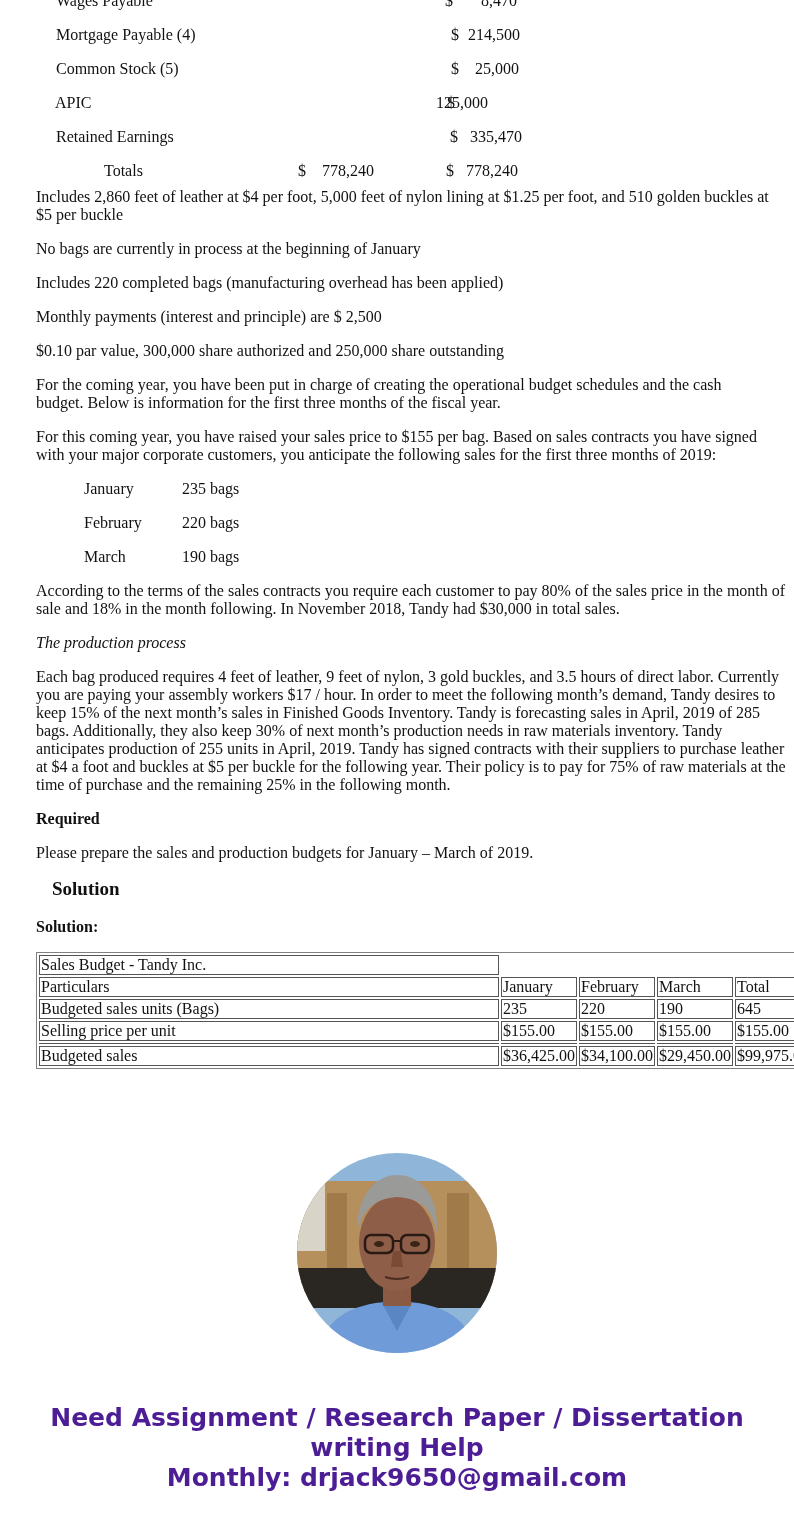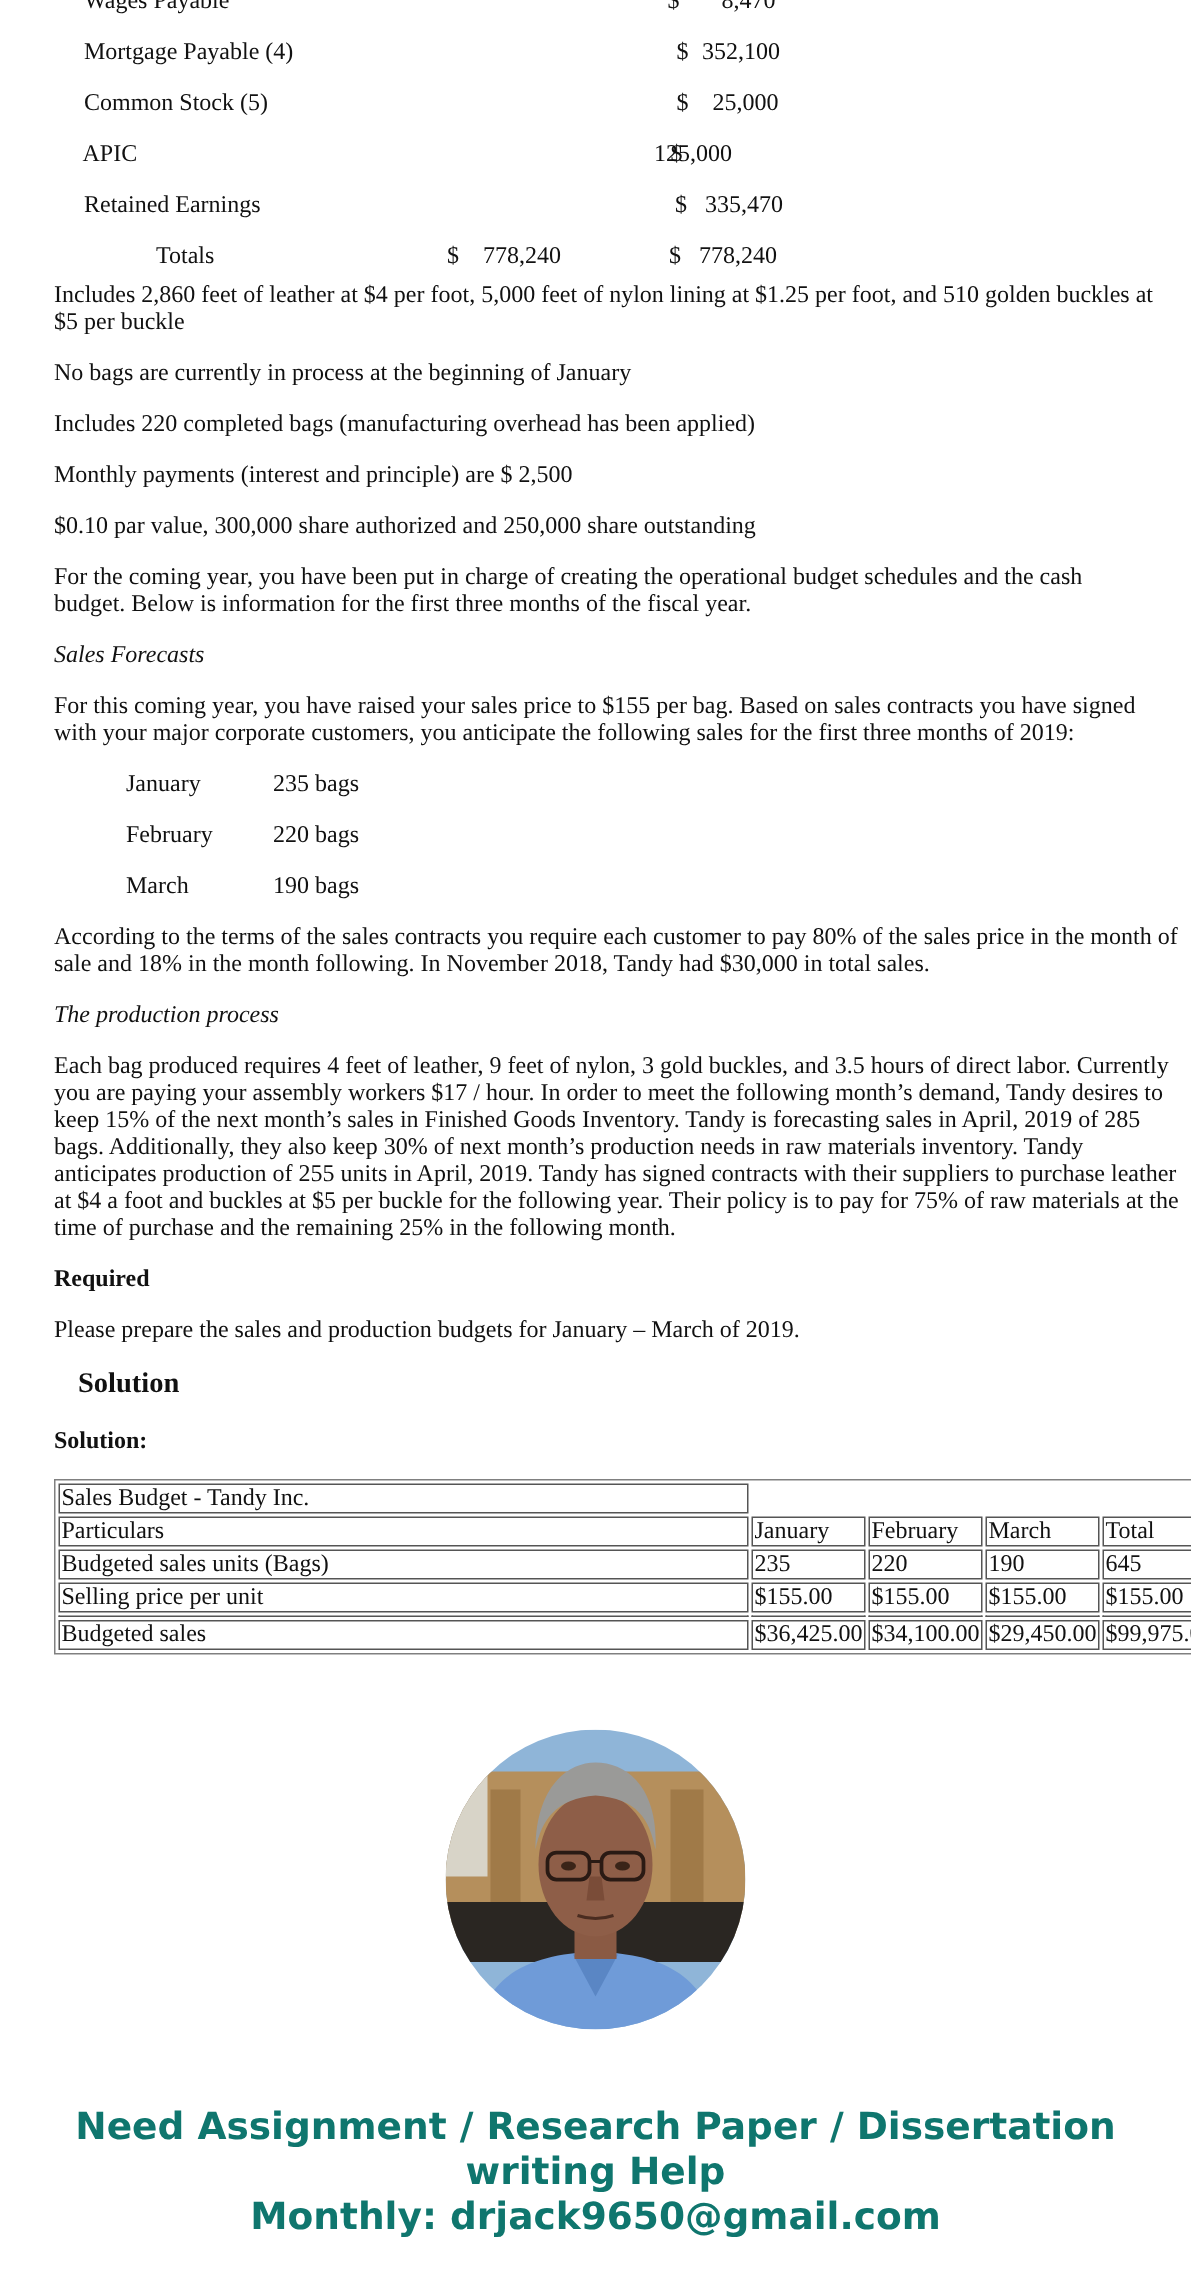--- a/index.html
+++ b/index.html
@@ -97,38 +97,38 @@
     .footer {
       position: absolute;
       left: 0;
       top: 1403px;
       width: 794px;
       text-align: center;
       font-family: "DejaVu Sans", sans-serif;
       font-weight: bold;
       font-size: 25px;
       line-height: 30px;
-      color: #0f766e;
+      color: #4c1d95;
     }
   </style>
 </head>
 <body>
 
 <div class="page">
 
   <div>
     <div class="bs-row">
       <span style="left:56px">Wages Payable</span>
       <span style="left:445px">$</span>
       <span style="left:481px">8,470</span>
     </div>
     <div class="bs-row">
       <span style="left:56px">Mortgage Payable (4)</span>
       <span style="left:451px">$</span>
-      <span style="left:468px">352,100</span>
+      <span style="left:468px">214,500</span>
     </div>
     <div class="bs-row">
       <span style="left:56px">Common Stock (5)</span>
       <span style="left:451px">$</span>
       <span style="left:475px">25,000</span>
     </div>
     <div class="bs-row">
       <span style="left:55px">APIC</span>
       <span style="left:447px">$</span>
       <span style="left:436px">125,000</span>
@@ -149,21 +149,20 @@
 
   <div class="content" style="margin-top:0px;padding-left:36px;">
     <p>Includes 2,860 feet of leather at $4 per foot, 5,000 feet of nylon lining at $1.25 per foot, and 510 golden buckles at $5 per buckle</p>
     <p>No bags are currently in process at the beginning of January</p>
     <p>Includes 220 completed bags (manufacturing overhead has been applied)</p>
     <p>Monthly payments (interest and principle) are $ 2,500</p>
     <p>$0.10 par value, 300,000 share authorized and 250,000 share outstanding</p>
 
     <p style="width:700px">For the coming year, you have been put in charge of creating the operational budget schedules and the cash budget.  Below is information for the first three months of the fiscal year.</p>
 
-    <p class="italic">Sales Forecasts</p>
     <p>For this coming year, you have raised your sales price to $155 per bag.  Based on sales contracts you have signed with your major corporate customers, you anticipate the following sales for the first three months of 2019:</p>
 
     <div>
       <div class="forecast-row">
         <span style="left:48px">January</span>
         <span style="left:146px">235 bags</span>
       </div>
       <div class="forecast-row">
         <span style="left:48px">February</span>
         <span style="left:146px">220 bags</span>

